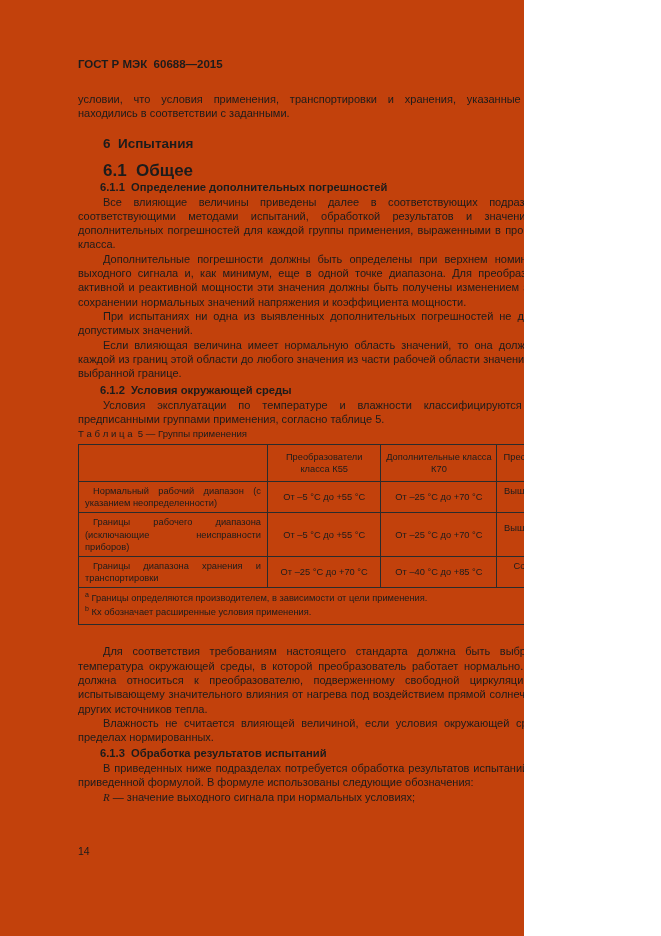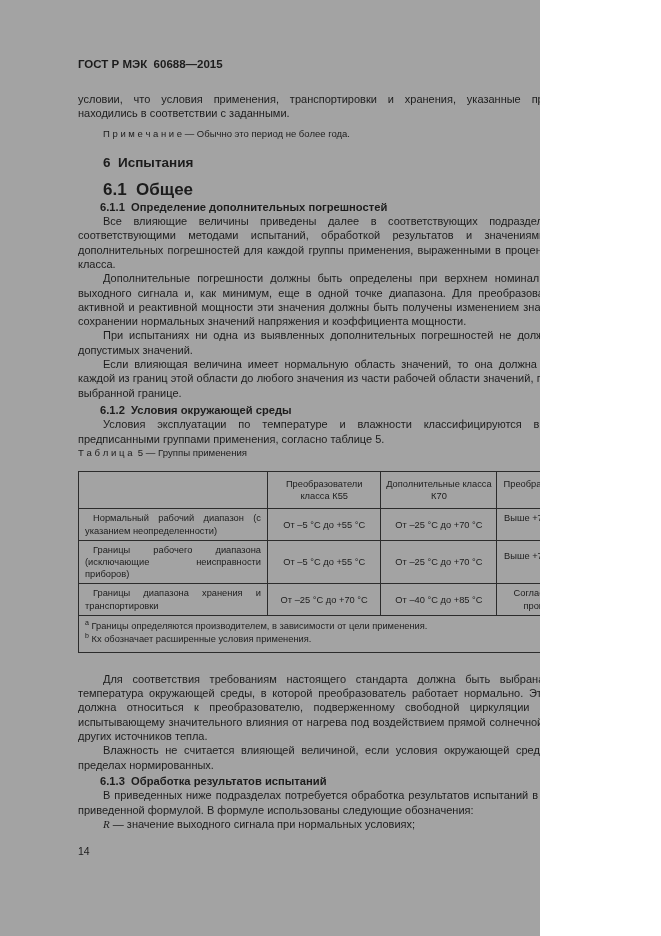--- a/index.html
+++ b/index.html
@@ -1,23 +1,22 @@
 <!DOCTYPE html>
 <html lang="ru"><head>
 <meta charset="utf-8">
 <style>
   html,body{margin:0;padding:0;background:#ffffff;}
   .page{
     position:relative;
     width:524px;height:936px;
-    background:#a3a3a3;
+    background:#c2410c;
     font-family:"Liberation Sans", sans-serif;
     color:#1c1c1c;
     overflow:hidden;
-    padding-left:16px;
   }
   .content{
     position:absolute;
     left:78px;top:57px;
     width:541px;
   }
   .running-head{
     font-size:11.5px;font-weight:bold;line-height:14px;
     white-space:pre-wrap;
   }
@@ -48,21 +47,21 @@
     margin:4px 0 0 22px;
     font-size:11.2px;font-weight:bold;line-height:13.5px;
     white-space:pre-wrap;
   }
   .tcaption{
     margin-top:1px;
     font-size:9.6px;line-height:12px;
     white-space:pre-wrap;
   }
   table.t5{
-    margin-top:12px;
+    margin-top:4px;
     width:541px;
     border-collapse:collapse;
     font-size:9.3px;line-height:12.2px;
     color:#1c1c1c;
   }
   table.t5 td{
     border:1px solid #2b2b2b;
     padding:3px 5px;
     vertical-align:middle;
     text-align:center;
@@ -95,21 +94,20 @@
 </head>
 <body>
 
 <div class="page">
   <div class="content">
 
     <div class="running-head">ГОСТ Р МЭК  60688—2015</div>
 
     <p class="body-p cont">условии, что условия применения, транспортировки и хранения, указанные производителем, находились в соответствии с заданными.</p>
 
-    <p class="note">П р и м е ч а н и е — Обычно это период не более года.</p>
 
     <div class="h1">6  Испытания</div>
 
     <div class="h2">6.1  Общее</div>
 
     <div class="h3">6.1.1  Определение дополнительных погрешностей</div>
 
     <p class="body-p">Все влияющие величины приведены далее в соответствующих подразделах вместе с соответствующими методами испытаний, обработкой результатов и значениями допустимых дополнительных погрешностей для каждой группы применения, выраженными в процентах от индекса класса.</p>
     <p class="body-p">Дополнительные погрешности должны быть определены при верхнем номинальном значении выходного сигнала и, как минимум, еще в одной точке диапазона. Для преобразователей полной, активной и реактивной мощности эти значения должны быть получены изменением значения тока при сохранении нормальных значений напряжения и коэффициента мощности.</p>
     <p class="body-p">При испытаниях ни одна из выявленных дополнительных погрешностей не должна превышать допустимых значений.</p>

